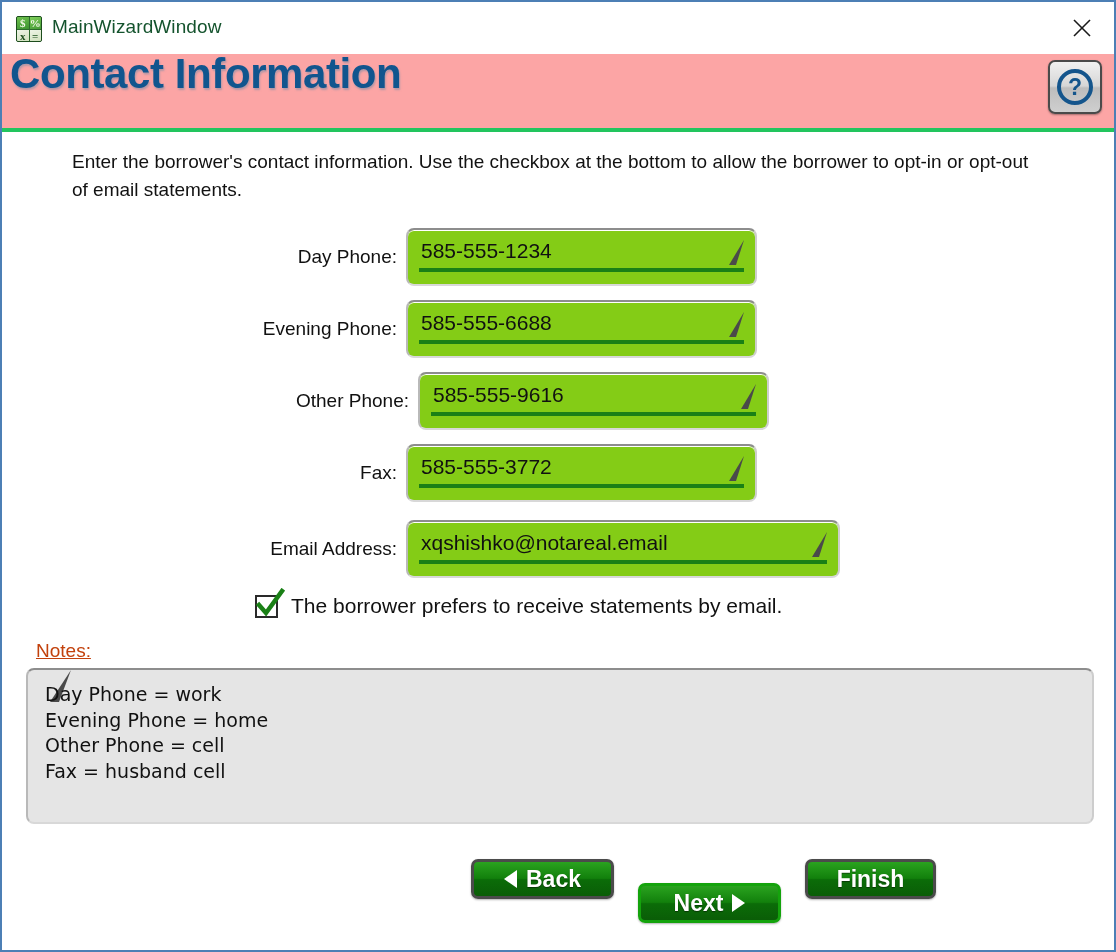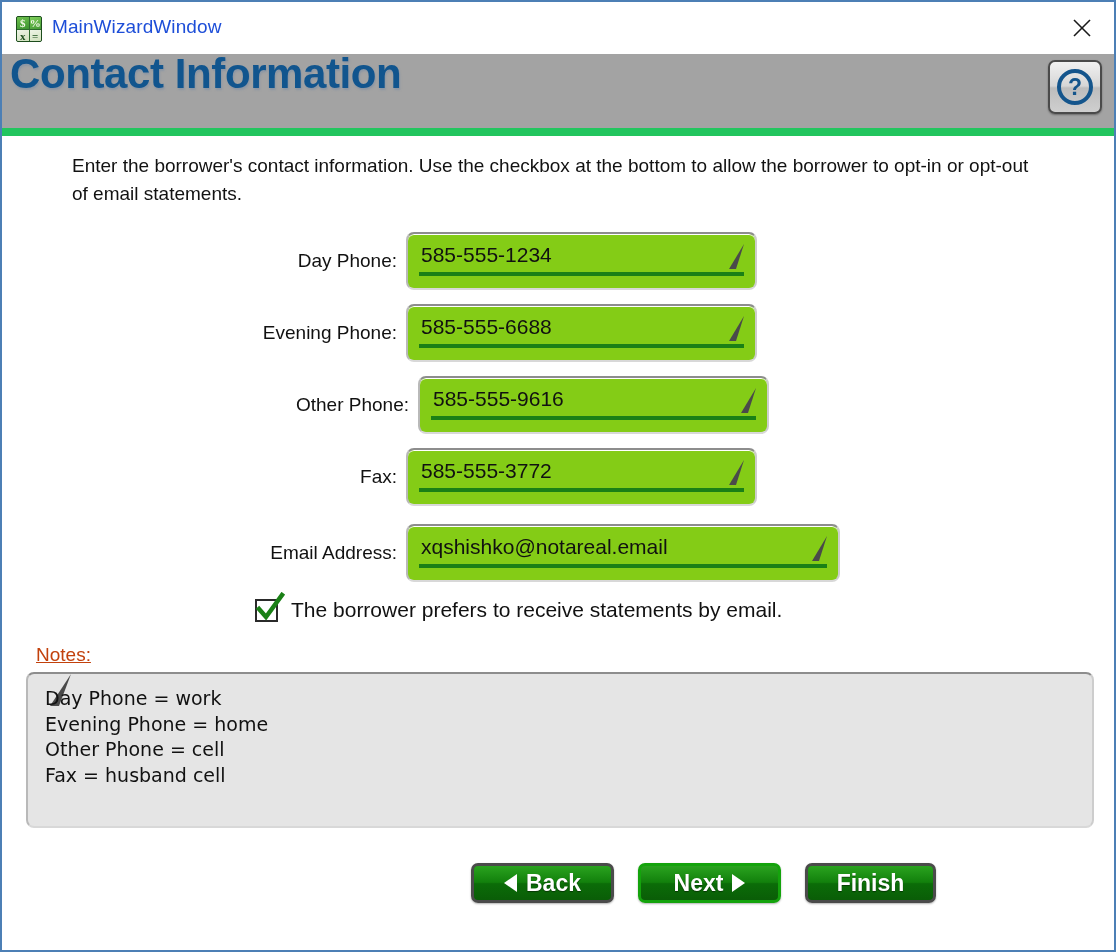--- a/index.html
+++ b/index.html
@@ -54,38 +54,38 @@
     font-family: "Liberation Serif", serif;
   }
   .app-icon span.sq2 { background: linear-gradient(160deg, #7fcf5a, #459a36); }
   .app-icon span.sq3 { background: linear-gradient(160deg, #eef4e6, #cfe0bb); color: #1d4d1d; }
   .app-icon span.sq4 { background: linear-gradient(160deg, #eef4e6, #cfe0bb); color: #1d4d1d; }
 
   .window-title {
     position: absolute;
     left: 50px; top: 14px;
     font-size: 19px;
-    color: #1d4ed8;
+    color: #14532d;
     letter-spacing: 0.1px;
   }
   .close-btn {
     position: absolute;
     right: 10px; top: 8px;
     width: 44px; height: 36px;
     display: flex; align-items: center; justify-content: center;
     cursor: pointer;
   }
   .close-btn svg { display: block; }
 
   
   .header {
     position: relative;
     height: 74px;
-    border-bottom: 8px solid #22c55e;
-    background: #a3a3a3;
+    border-bottom: 4px solid #22c55e;
+    background: #fca5a5;
   }
   .page-title {
     position: absolute;
     left: 8px; top: -4px;
     font-size: 42px;
     font-weight: bold;
     color: #11558e;
     text-shadow: 1px 2px 2px rgba(120,140,165,0.55);
     letter-spacing: -0.4px;
   }
@@ -275,21 +275,21 @@
     font-size: 23px;
     font-weight: bold;
     display: flex;
     align-items: center;
     justify-content: center;
     gap: 9px;
     cursor: pointer;
     text-shadow: 0 1px 1px rgba(0,0,0,0.45);
     box-shadow: 0 1px 2px rgba(0,0,0,0.3);
   }
-  .btn.primary { border-color: #14a30c; }
+  .btn.primary { border-color: #14a30c; margin-top: 24px; }
   .btn .tri-l, .btn .tri-r {
     width: 0; height: 0;
     border-top: 9px solid transparent;
     border-bottom: 9px solid transparent;
   }
   .btn .tri-l { border-right: 13px solid #ffffff; }
   .btn .tri-r { border-left: 13px solid #ffffff; }
 
   .btn-back   { left: 469px; width: 143px; }
   .btn-next   { left: 636px; width: 143px; }

